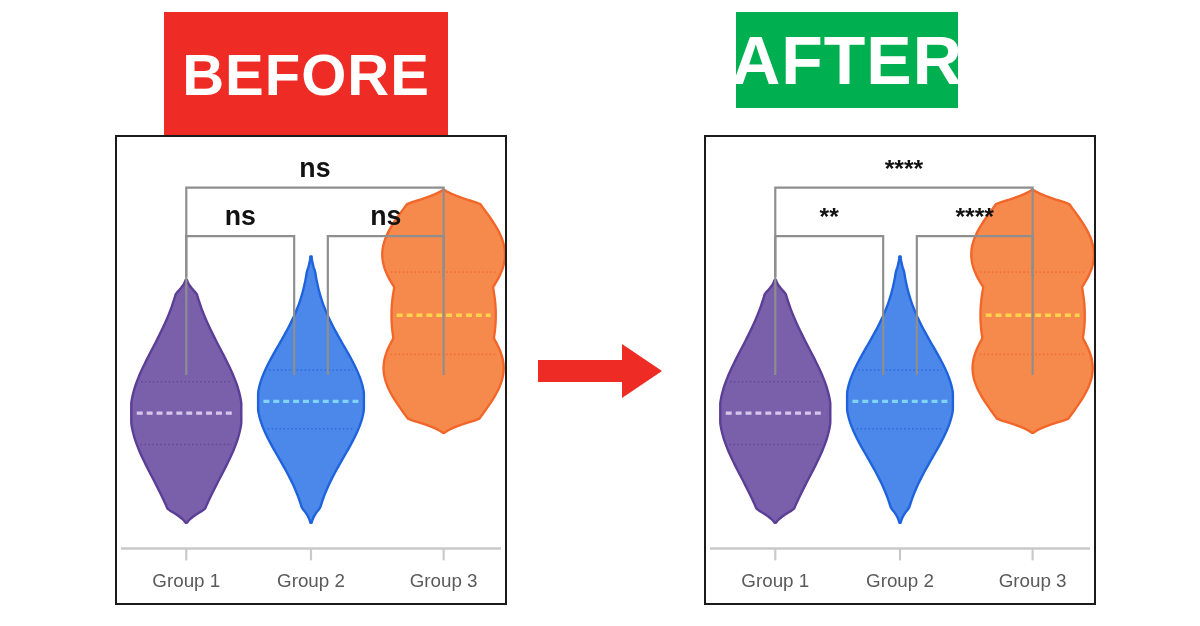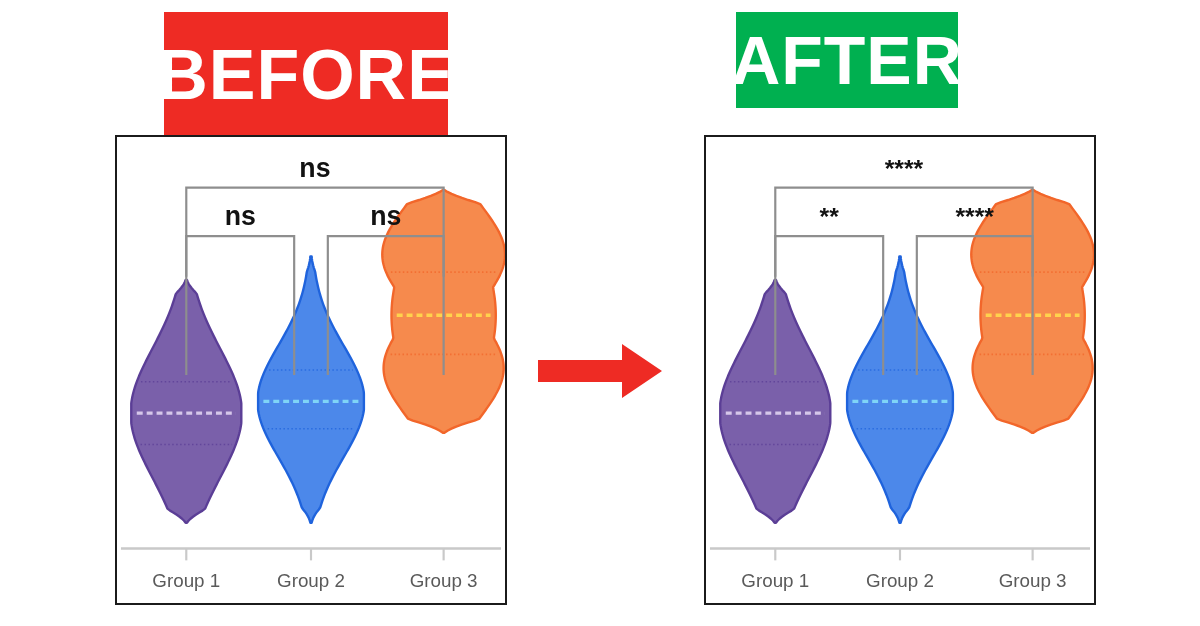--- a/index.html
+++ b/index.html
@@ -26,21 +26,21 @@
     letter-spacing: 1px;
     line-height: 1;
     font-family: "Liberation Sans", sans-serif;
   }
   #banner-before {
     left: 164px;
     top: 12px;
     width: 284px;
     height: 126px;
     background: #EE2B24;
-    font-size: 70px;
+    font-size: 58px;
   }
   #banner-after {
     left: 736px;
     top: 12px;
     width: 222px;
     height: 96px;
     background: #00B050;
     font-size: 68px;
   }
 

